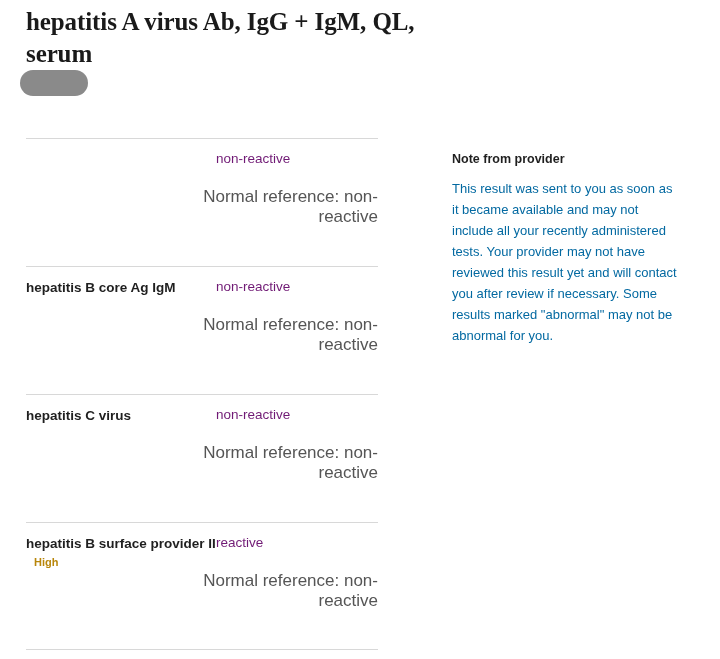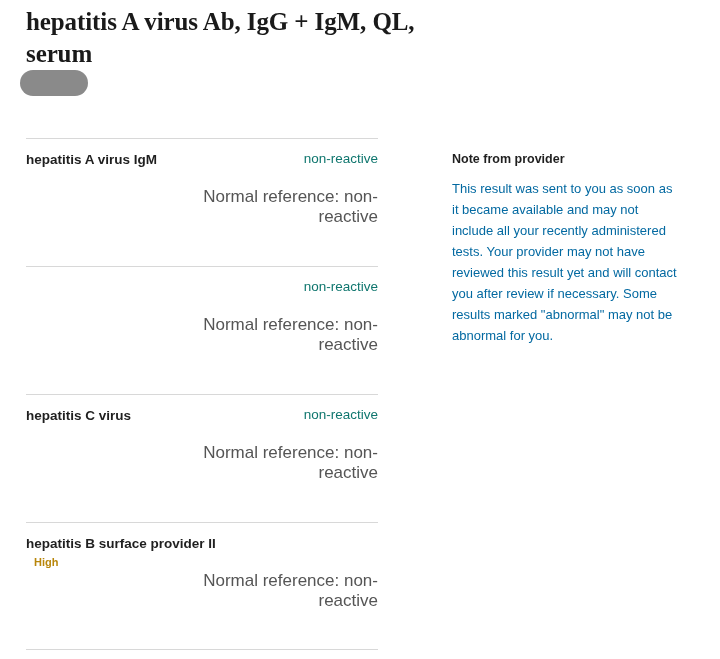--- a/index.html
+++ b/index.html
@@ -73,23 +73,23 @@
     top: 33px;
     font-size: 11px;
     font-weight: bold;
     color: #b8860b;
   }
   .value {
     position: absolute;
     left: 190px;
     top: 12px;
     width: 162px;
-    text-align: right;
+    text-align: left;
     font-size: 13.5px;
-    color: #0f766e;
+    color: #701a75;
   }
   .ref {
     position: absolute;
     left: 150px;
     top: 48px;
     width: 202px;
     text-align: right;
     font-size: 17px;
     color: #555555;
   }
@@ -116,42 +116,43 @@
 
 <div class="page">
 
   <div class="title">hepatitis A virus Ab, IgG + IgM, QL, serum</div>
 
   <div class="redaction"></div>
 
   <div class="results">
 
     <div class="result-row">
-      <div class="test-name">hepatitis A virus IgM</div>
       <div class="flag"></div>
       <div class="value">non-reactive</div>
       <div class="ref">Normal reference: non-reactive</div>
     </div>
 
     <div class="result-row">
+      <div class="test-name">hepatitis B core Ag IgM</div>
       <div class="flag"></div>
       <div class="value">non-reactive</div>
       <div class="ref">Normal reference: non-reactive</div>
     </div>
 
     <div class="result-row">
       <div class="test-name">hepatitis C virus</div>
       <div class="flag"></div>
       <div class="value">non-reactive</div>
       <div class="ref">Normal reference: non-reactive</div>
     </div>
 
     <div class="result-row last">
       <div class="test-name">hepatitis B surface provider II</div>
       <div class="flag">High</div>
+      <div class="value">reactive</div>
       <div class="ref">Normal reference: non-reactive</div>
     </div>
 
   </div>
 
   <div class="note">
     <div class="note-title">Note from provider</div>
     <div class="note-body">This result was sent to you as soon as it became available and may not include all your recently administered tests. Your provider may not have reviewed this result yet and will contact you after review if necessary. Some results marked "abnormal" may not be abnormal for you.</div>
   </div>
 

